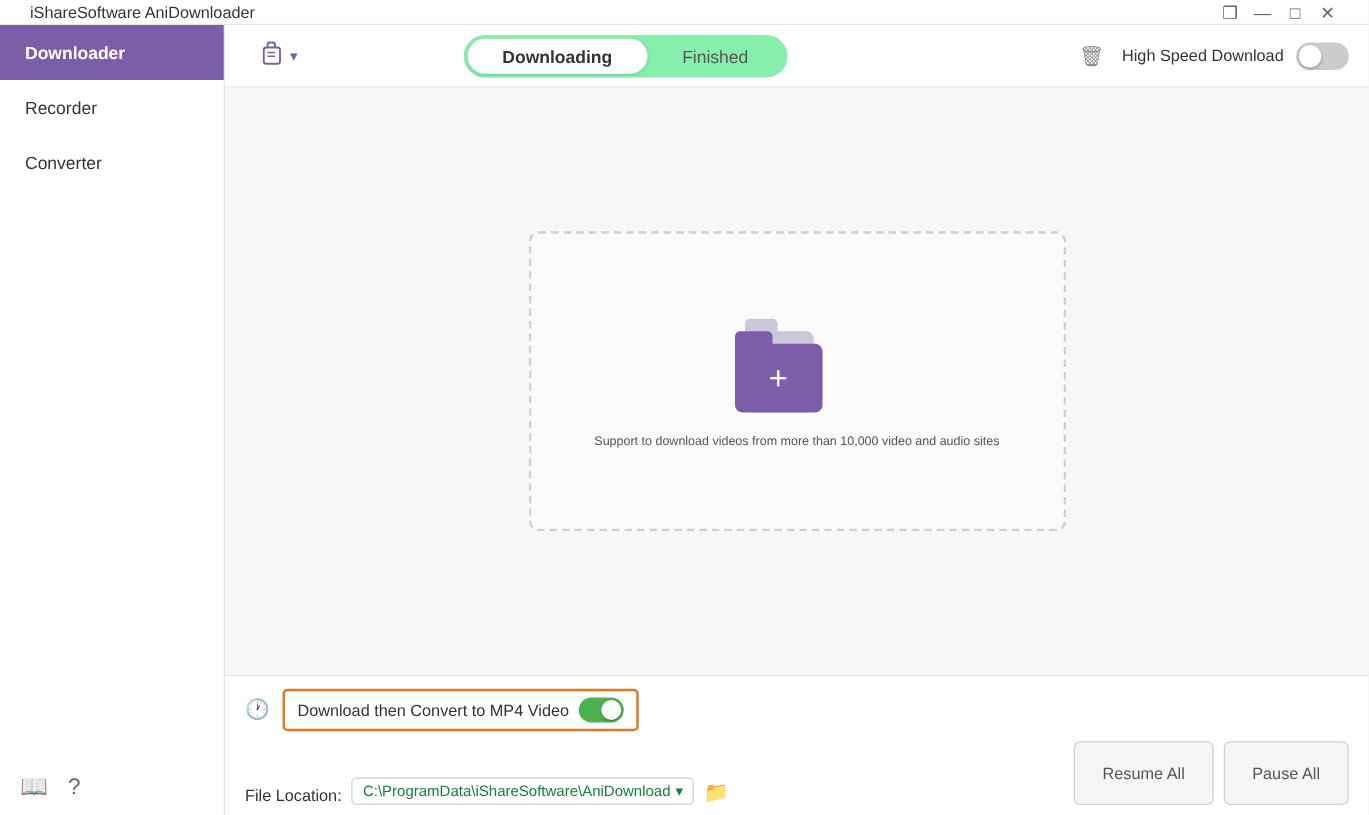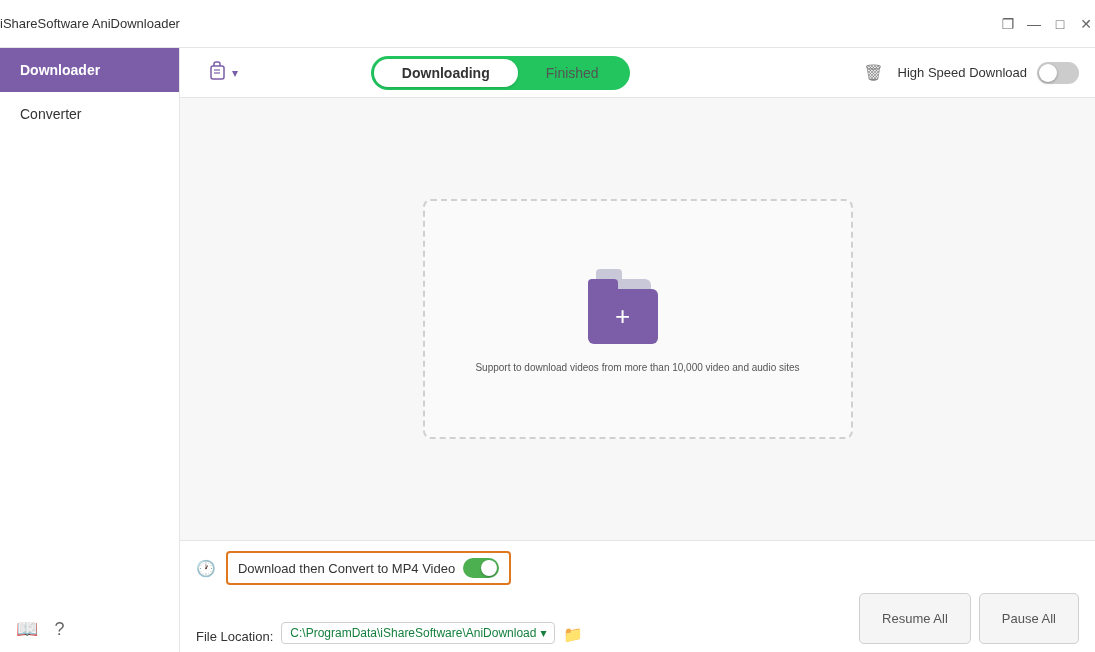--- a/index.html
+++ b/index.html
@@ -9,25 +9,25 @@
       width: 1095px;
       height: 652px;
       overflow: hidden;
       display: flex;
       flex-direction: column;
     }
 
     
     .title-bar {
       background: #ffffff;
-      height: 48px;
+      height: 20px;
       display: flex;
       align-items: center;
       justify-content: space-between;
-      padding: 0 0;
+      padding: 0 24px;
       border-bottom: 1px solid #e5e5e5;
       flex-shrink: 0;
     }
     .title-bar-title {
       font-size: 13px;
       color: #333;
     }
     .title-bar-controls {
       display: flex;
       gap: 8px;
@@ -118,21 +118,21 @@
     .paste-icon {
       font-size: 20px;
     }
     .chevron-icon {
       font-size: 12px;
     }
 
     
     .tab-switcher {
       display: flex;
-      background: #22c55e;
+      background: #86efac;
       border-radius: 20px;
       padding: 3px;
       margin: 0 auto;
     }
     .tab-btn {
       padding: 6px 28px;
       border-radius: 16px;
       font-size: 14px;
       cursor: pointer;
       color: #555;
@@ -360,20 +360,23 @@
     <div class="title-btn">□</div>
     <div class="title-btn close">✕</div>
   </div>
 </div>
 
 <div class="app-body">
 
   <div class="sidebar">
     <div class="sidebar-item active">
       <span>Downloader</span>
+    </div>
+    <div class="sidebar-item">
+      <span>Recorder</span>
     </div>
     <div class="sidebar-item">
       <span>Converter</span>
     </div>
     <div class="sidebar-bottom">
       <span class="sidebar-bottom-icon">📖</span>
       <span class="sidebar-bottom-icon">?</span>
     </div>
   </div>
 

